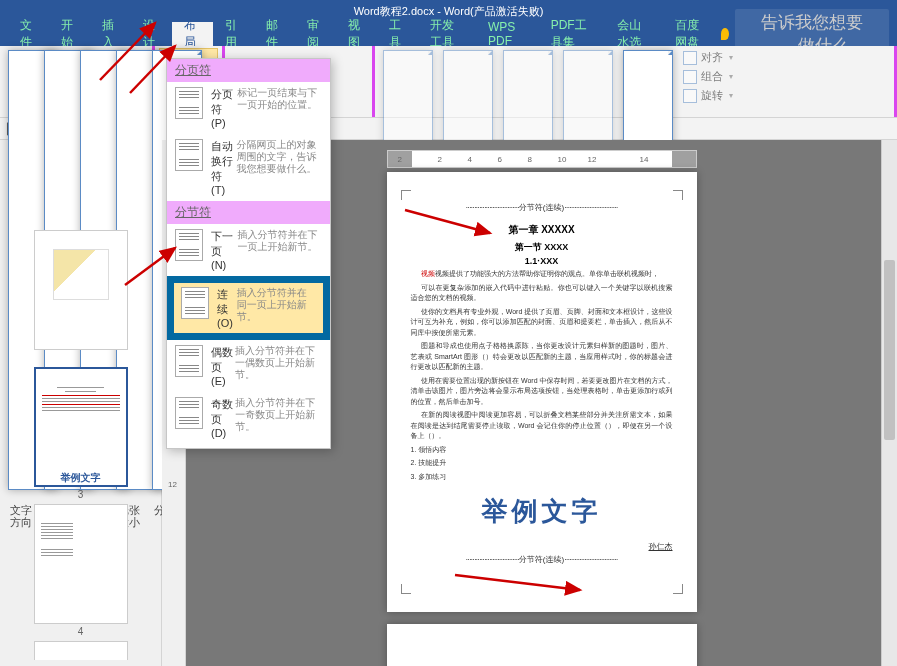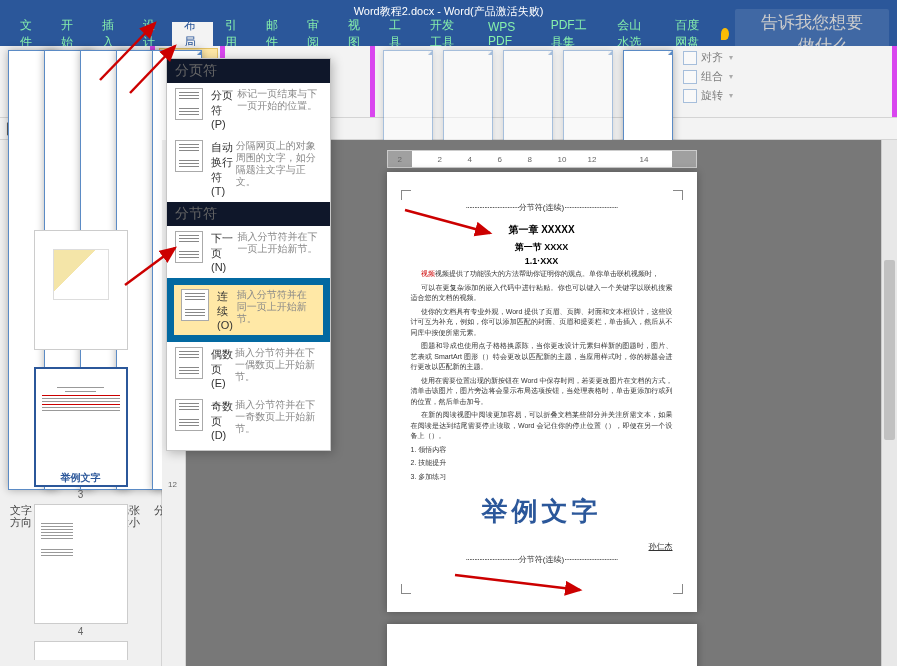--- a/index.html
+++ b/index.html
@@ -13,21 +13,21 @@
     .tab-strip { background: #2b579a; height: 24px; display: flex; align-items: stretch; padding-left: 8px; }
     .tab { color: #86efac; padding: 4px 12px; font-size: 12px; cursor: pointer; display: flex; align-items: center; }
     .tab.file { background: #2b579a; }
     .tab.active { background: #f3f3f3; color: #2b579a; }
     .tab-right { margin-left: auto; display: flex; align-items: center; padding-right: 8px; gap: 6px; }
     .tell-me { background: rgba(255,255,255,0.1); padding: 2px 26px; border-radius: 2px; font-size: 17px; color: #ccc; text-align: right; }
     .bulb-icon { width: 12px; height: 12px; background: #fbbc04; border-radius: 50% 50% 50% 0; display: inline-block; }
     
     
     .ribbon { background: #f3f3f3; height: 72px; border-bottom: 1px solid #d4d4d4; display: flex; position: relative; }
-    .ribbon-group { display: flex; flex-direction: column; border-right: 5px solid #d946ef; padding: 2px 4px; }
+    .ribbon-group { display: flex; flex-direction: column; border-right: 3px solid #d946ef; padding: 2px 4px; }
     .ribbon-group-content { flex: 1; display: flex; gap: 2px; align-items: flex-start; }
     .ribbon-group-label { text-align: center; font-size: 10px; color: #666; padding: 1px 0; }
     .ribbon-btn-large { display: flex; flex-direction: column; align-items: center; padding: 2px 4px; cursor: pointer; min-width: 34px; }
     .ribbon-icon { width: 20px; height: 20px; display: inline-block; }
     .ribbon-icon.page { border: 1px solid #5b8bc5; background: #fff; width: 16px; height: 20px; position: relative; }
     .ribbon-icon.page::after { content: ''; position: absolute; top: 0; right: 0; border-width: 0 0 4px 4px; border-style: solid; border-color: #f3f3f3 transparent #5b8bc5 #f3f3f3; }
     .ribbon-label { font-size: 11px; color: #444; text-align: center; line-height: 1.1; margin-top: 2px; }
     .ribbon-small-btn { display: flex; align-items: center; gap: 4px; padding: 2px 4px; font-size: 11px; cursor: pointer; }
     .ribbon-small-col { display: flex; flex-direction: column; gap: 0; }
     .spinner { display: flex; align-items: center; gap: 4px; font-size: 11px; padding: 1px 2px; }
@@ -35,21 +35,21 @@
     .tiny-icon { width: 14px; height: 14px; display: inline-block; border: 1px solid #5b8bc5; background: #fff; }
     .dropdown-arrow { font-size: 8px; color: #666; margin-left: 2px; }
     .dropdown-item { padding: 3px 8px; display: flex; align-items: center; gap: 6px; cursor: pointer; font-size: 11px; }
     .dropdown-item.highlighted { background: #ffe8a6; border: 1px solid #e5c365; }
     .dd-icon { width: 12px; height: 12px; display: inline-block; background: #5b8bc5; flex-shrink: 0; }
     .dd-icon.breaks { background: linear-gradient(to bottom, #fff 40%, #5b8bc5 40%, #5b8bc5 60%, #fff 60%); border: 1px solid #5b8bc5; }
     .dd-icon.indent { background: linear-gradient(to right, #5b8bc5 30%, #fff 30%); border: 1px solid #5b8bc5; }
     
     
     .flyout-menu { position: absolute; background: #fff; border: 1px solid #c6c6c6; box-shadow: 2px 2px 10px rgba(0,0,0,0.25); z-index: 101; width: 165px; top: 58px; left: 166px; padding-bottom: 4px; }
-    .flyout-header { font-size: 14px; color: #666; padding: 3px 8px; background: #0f172a; }
+    .flyout-header { font-size: 12px; color: #666; padding: 3px 8px; background: #f0abfc; text-decoration: underline; }
     .flyout-item { display: flex; gap: 8px; padding: 5px 8px; cursor: pointer; }
     .flyout-item.highlighted { background: #ffe8a6; border: 7px solid #0369a1; padding: 4px 7px; }
     .flyout-icon { width: 28px; height: 32px; display: inline-block; border: 1px solid #aaa; background: #fff; flex-shrink: 0; position: relative; }
     .flyout-icon.fic-page::before { content: ''; position: absolute; left: 3px; right: 3px; top: 3px; height: 8px; background: repeating-linear-gradient(to bottom, #888 0, #888 1px, transparent 1px, transparent 3px); }
     .flyout-icon.fic-page::after { content: ''; position: absolute; left: 3px; right: 3px; bottom: 3px; height: 8px; background: repeating-linear-gradient(to bottom, #888 0, #888 1px, transparent 1px, transparent 3px); }
     .flyout-icon.fic-col::before { content: ''; position: absolute; left: 3px; top: 3px; bottom: 3px; width: 9px; background: repeating-linear-gradient(to bottom, #888 0, #888 1px, transparent 1px, transparent 3px); }
     .flyout-icon.fic-col::after { content: ''; position: absolute; right: 3px; top: 3px; bottom: 3px; width: 9px; background: repeating-linear-gradient(to bottom, #f28e2b 0, #f28e2b 1px, transparent 1px, transparent 3px); }
     .flyout-text { display: flex; flex-direction: row; gap: 1px; }
     .flyout-title { font-size: 11px; color: #333; }
     .flyout-desc { font-size: 10px; color: #888; line-height: 1.2; }
@@ -247,21 +247,21 @@
     <span class="flyout-icon fic-page"></span>
     <div class="flyout-text">
         <span class="flyout-title">分页符(P)</span>
         <span class="flyout-desc">标记一页结束与下一页开始的位置。</span>
       </div>
   </div>
   <div class="flyout-item">
     <span class="flyout-icon fic-page"></span>
     <div class="flyout-text">
         <span class="flyout-title">自动换行符(T)</span>
-        <span class="flyout-desc">分隔网页上的对象周围的文字，如分隔题注文字与正文。</span>
+        <span class="flyout-desc">分隔网页上的对象周围的文字，告诉我您想要做什么。</span>
       </div>
   </div>
   <div class="flyout-header">分节符</div>
   <div class="flyout-item">
     <span class="flyout-icon fic-page"></span>
     <div class="flyout-text">
         <span class="flyout-title">下一页(N)</span>
         <span class="flyout-desc">插入分节符并在下一页上开始新节。</span>
       </div>
   </div>

